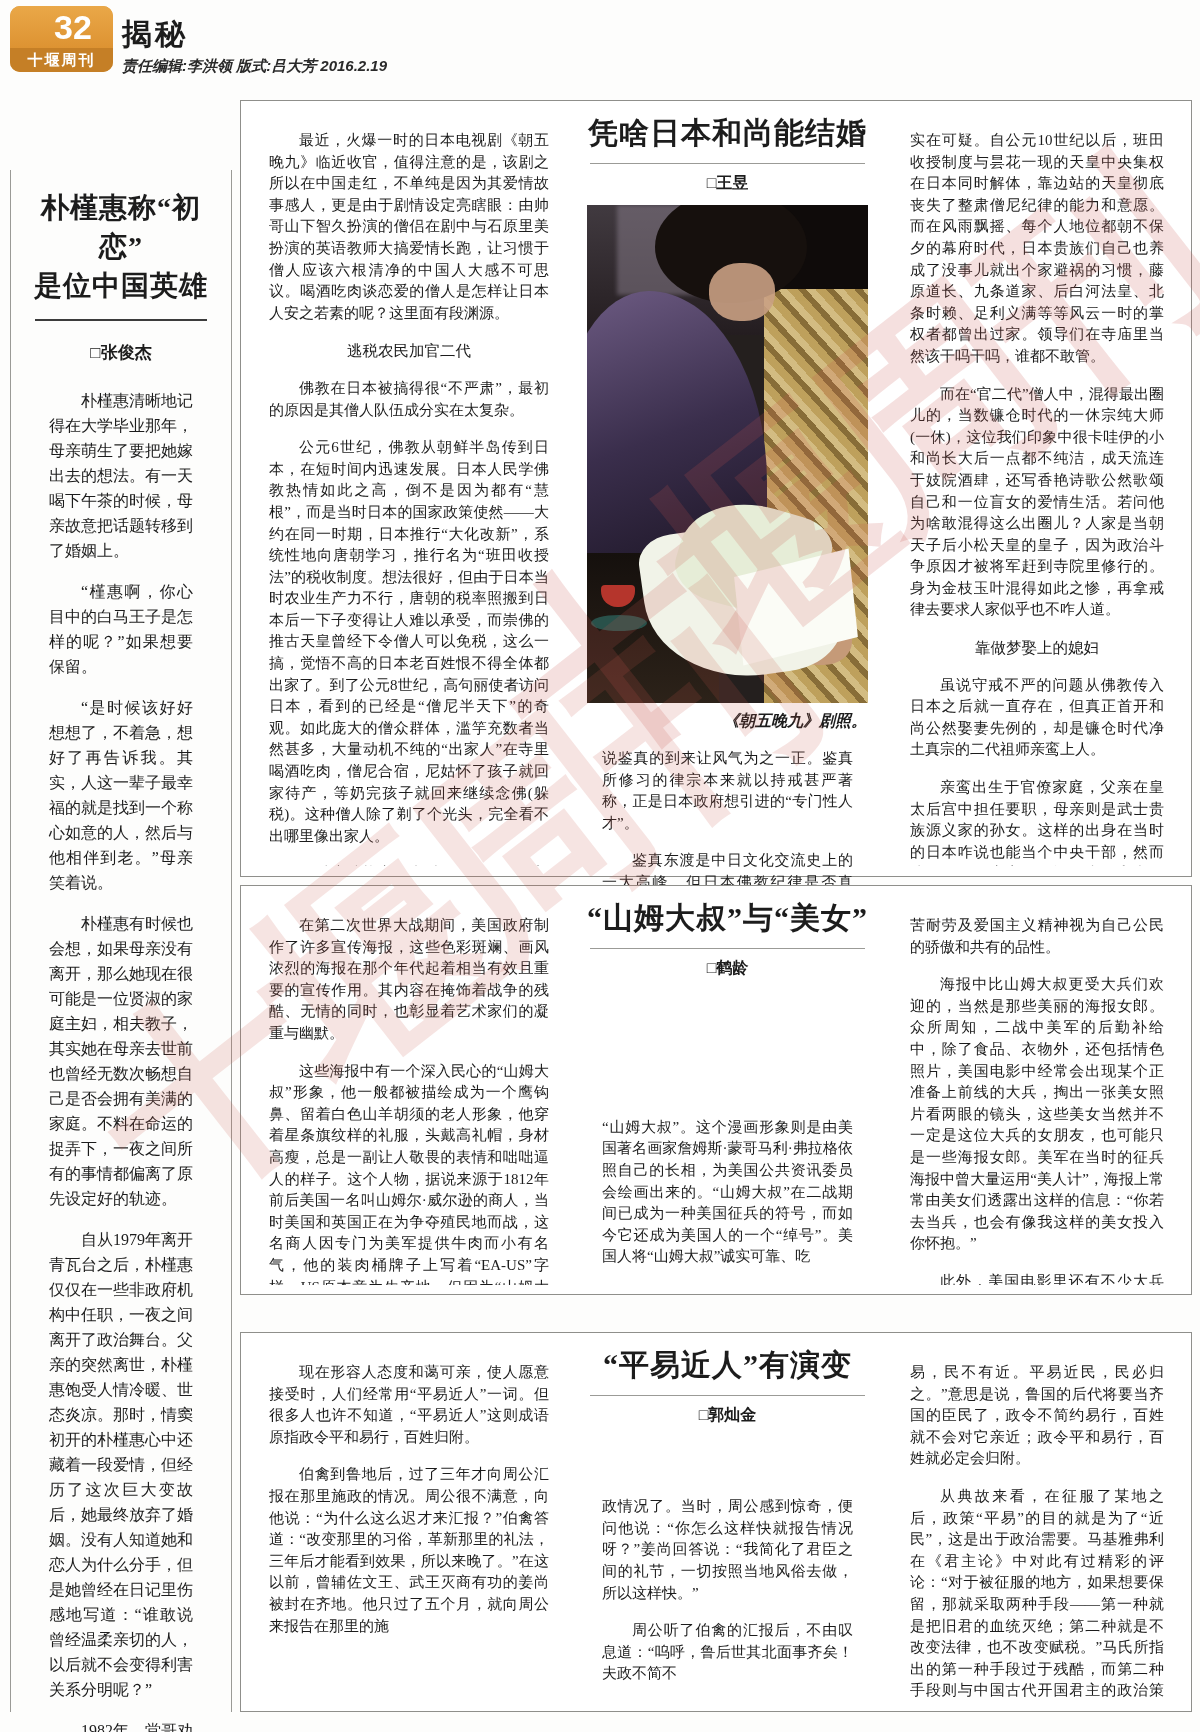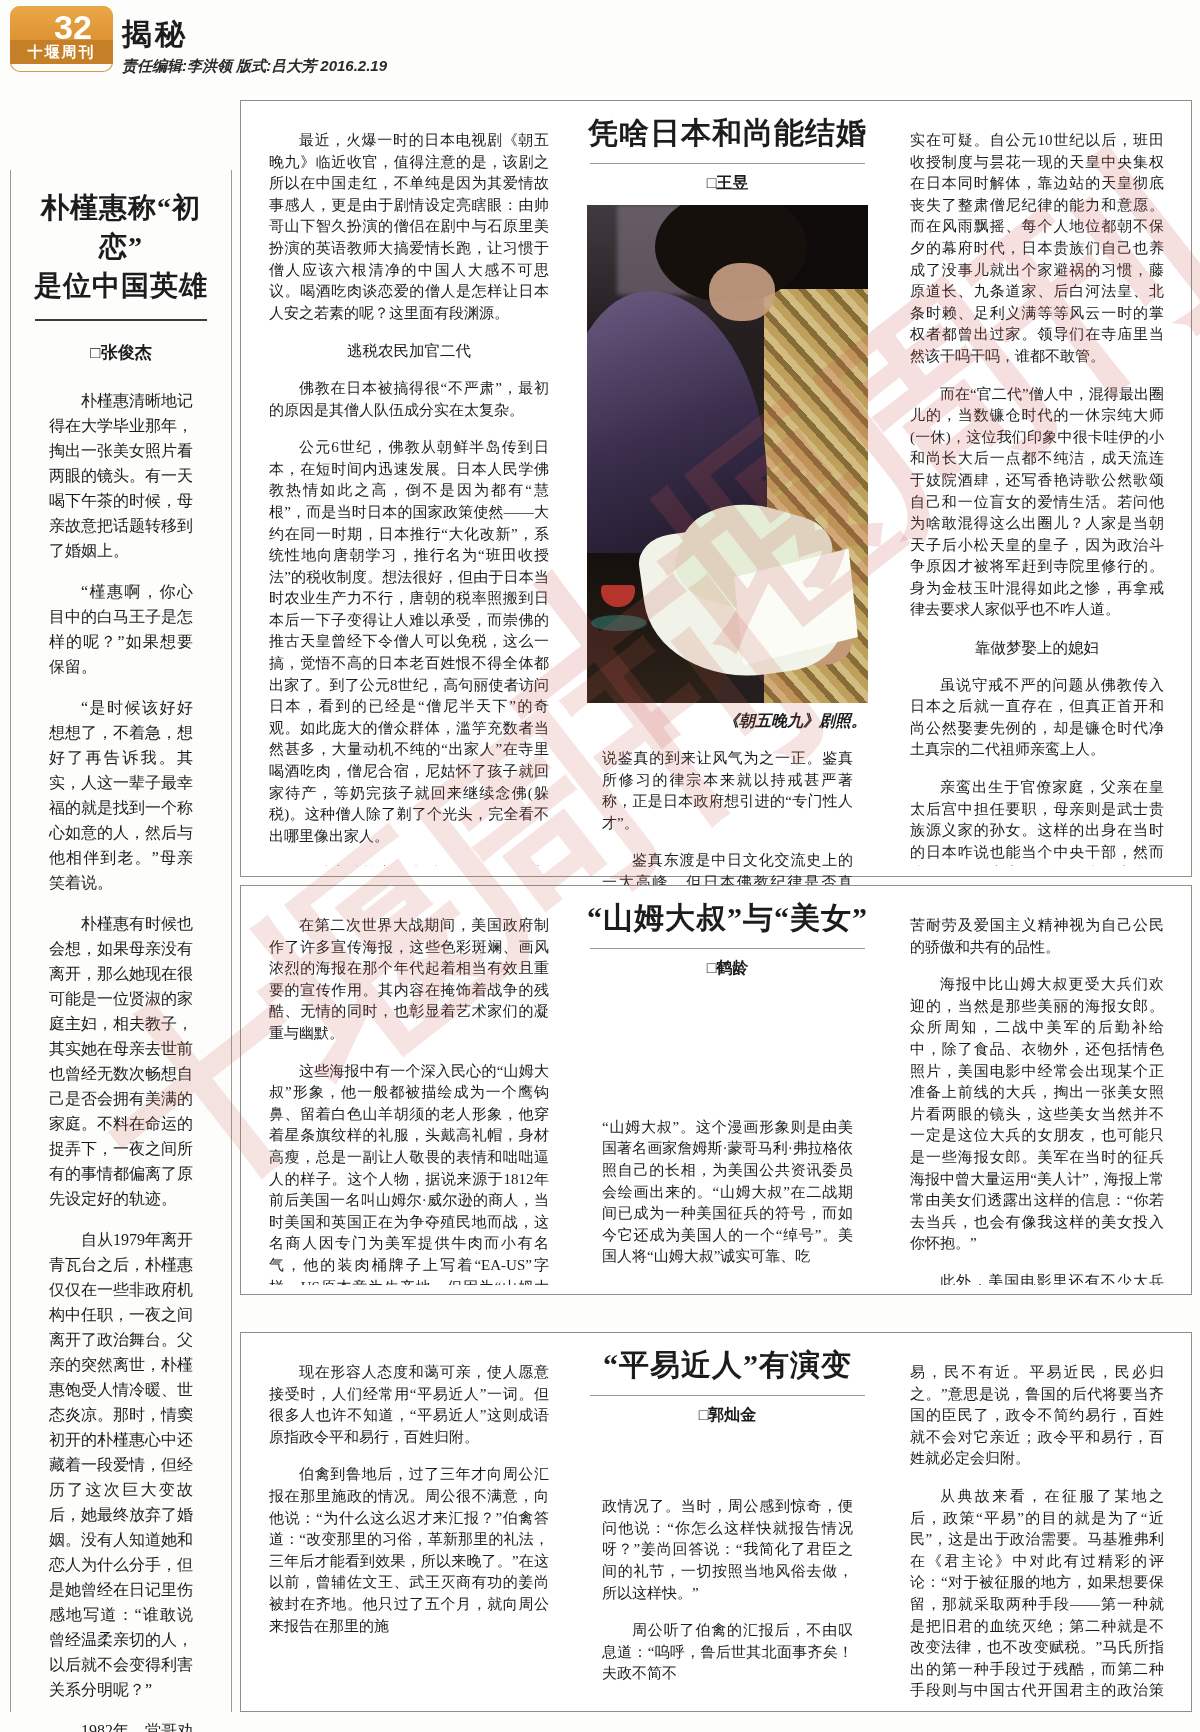--- a/index.html
+++ b/index.html
@@ -2,21 +2,21 @@
 <html><head>
 <meta charset="utf-8">
 <style>
   html,body{margin:0;padding:0;}
   body{width:1200px;height:1732px;position:relative;background:#fdfdfc;overflow:hidden;
        font-family:"Liberation Serif", serif;color:#1c1c1c;}
   .page{position:absolute;inset:0;outline:1px solid #d8d8d4;}
   
   .badge{position:absolute;left:10px;top:6px;width:103px;height:66px;border-radius:10px;overflow:hidden;
          box-shadow:0 0 0 1px #d89a3e inset;}
-  .badge-top{height:34px;background:linear-gradient(180deg,#eaa848,#dd9332);color:#fff;
+  .badge-top{height:42px;background:linear-gradient(180deg,#eaa848,#dd9332);color:#fff;
              font-family:"Liberation Sans",sans-serif;font-weight:bold;font-size:34px;line-height:42px;text-align:center;padding-left:23px;}
   .badge-bottom{height:24px;background:#c57f26;color:#fff;font-family:"Liberation Sans",sans-serif;
                 font-weight:bold;font-size:15px;line-height:24px;text-align:center;letter-spacing:2px;}
   .section-title{position:absolute;left:122px;top:14px;font-family:"Liberation Sans",sans-serif;
                  font-weight:900;font-size:30px;letter-spacing:3px;}
   .editor-line{position:absolute;left:122px;top:57px;font-family:"Liberation Sans",sans-serif;
                font-weight:bold;font-style:italic;font-size:15px;color:#2a2a2a;text-align:right;}
   
   .left-article{position:absolute;left:10px;top:170px;width:222px;height:1542px;
                 border-left:1px solid #9a9a96;border-right:1px solid #9a9a96;padding:0 22px;box-sizing:border-box;}
@@ -91,21 +91,21 @@
   </div>
 
   <div class="left-article">
     <div class="la-title">
       <span>朴槿惠称“初恋”</span><br>
       <span>是位中国英雄</span>
     </div>
     <div class="la-rule"></div>
     <div class="la-byline">□张俊杰</div>
     <div>
-        <p class="para">朴槿惠清晰地记得在大学毕业那年，掏出一张美女照片看两眼的镜头。有一天喝下午茶的时候，母亲故意把话题转移到了婚姻上。</p>
+        <p class="para">朴槿惠清晰地记得在大学毕业那年，母亲萌生了要把她嫁出去的想法。有一天喝下午茶的时候，母亲故意把话题转移到了婚姻上。</p>
         <p class="para">“槿惠啊，你心目中的白马王子是怎样的呢？”如果想要保留。</p>
         <p class="para">“是时候该好好想想了，不着急，想好了再告诉我。其实，人这一辈子最幸福的就是找到一个称心如意的人，然后与他相伴到老。”母亲笑着说。</p>
         <p class="para">朴槿惠有时候也会想，如果母亲没有离开，那么她现在很可能是一位贤淑的家庭主妇，相夫教子，其实她在母亲去世前也曾经无数次畅想自己是否会拥有美满的家庭。不料在命运的捉弄下，一夜之间所有的事情都偏离了原先设定好的轨迹。</p>
         <p class="para">自从1979年离开青瓦台之后，朴槿惠仅仅在一些非政府机构中任职，一夜之间离开了政治舞台。父亲的突然离世，朴槿惠饱受人情冷暖、世态炎凉。那时，情窦初开的朴槿惠心中还藏着一段爱情，但经历了这次巨大变故后，她最终放弃了婚姻。没有人知道她和恋人为什么分手，但是她曾经在日记里伤感地写道：“谁敢说曾经温柔亲切的人，以后就不会变得利害关系分明呢？”</p>
         <p class="para">1982年，堂哥劝说朴槿惠结婚，但是却遭到了她的强烈反抗，甚至告诉堂哥以后不要再说这样的话。在这之后的几十年里，朴槿惠再也没有传出恋爱的消息，至今仍然是孤身一人。有一次，朴槿惠曾经开玩笑说：“现在回过头来想一想，我的初恋就是《三国志》中的赵子龙啊。那时候看书每次他一出场，我的心总是怦怦跳得厉害。”</p>
       </div>
   </div>
 
   <div class="abox" id="box-monk">
     <div class="colA">

